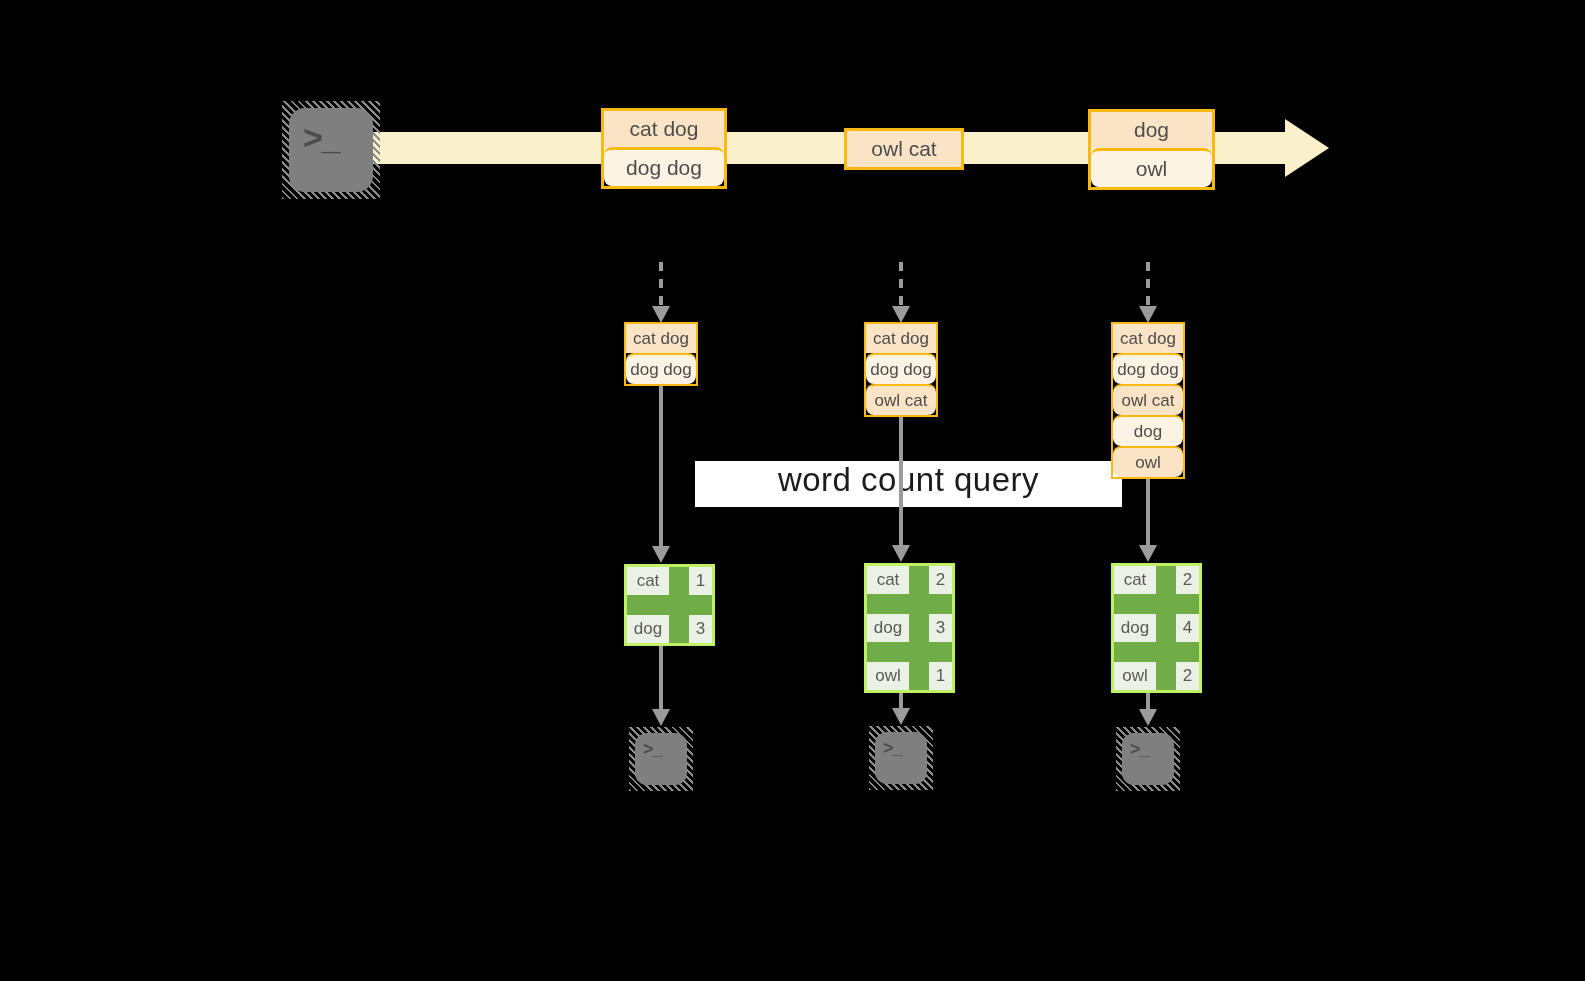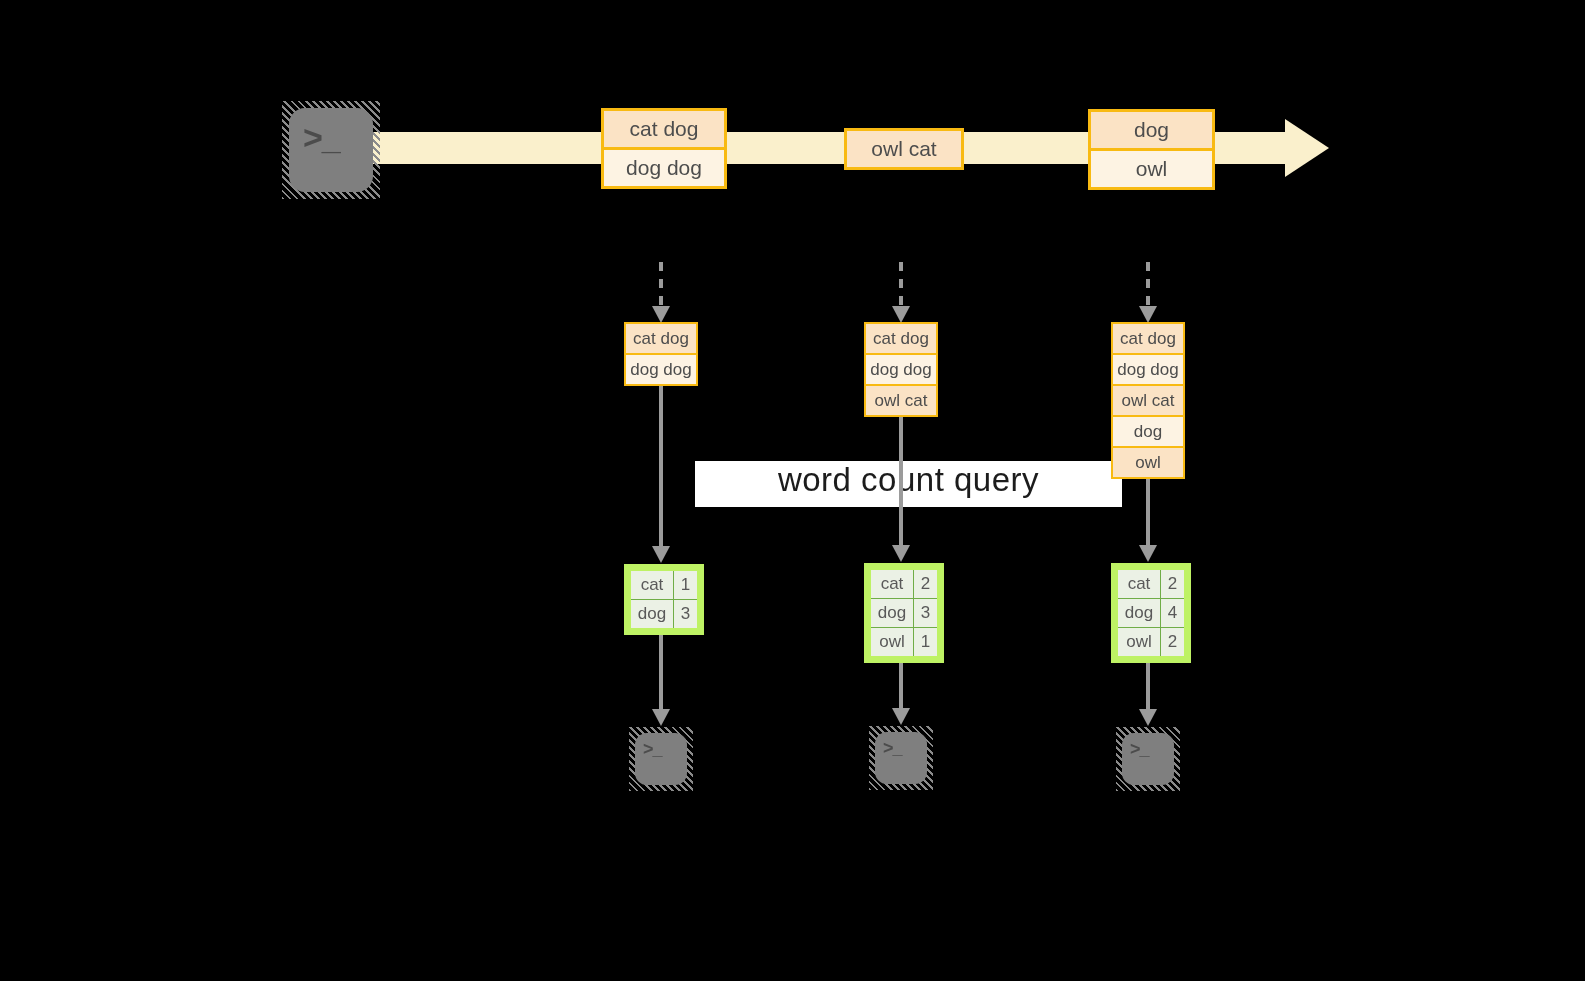--- a/index.html
+++ b/index.html
@@ -10,42 +10,42 @@
 
   
   .stream { position:absolute; left:373px; top:132px; width:912px; height:32px; background:#FAF0CC; z-index:0; }
   .stream-head { position:absolute; left:1285px; top:119px; width:0; height:0;
     border-top:29px solid transparent; border-bottom:29px solid transparent; border-left:44px solid #FAF0CC; z-index:0; }
 
   
   .obox { position:absolute; border:3px solid #F8BA12; z-index:3; box-sizing:content-box; }
   .orow { height:36px; display:flex; align-items:center; justify-content:center;
           font-size:21px; color:#4d4d4d; }
-  .orow + .orow { border-top:3px solid #F8BA12; }
+  .orow + .orow { border-top:3px solid #F8BA12;border-radius:8px; }
   .orow.dark  { background:#FBE3C5; }
   .orow.light { background:#FDF3E3; }
   .obox.sm { border-width:2px; }
   .obox.sm .orow { height:29px; font-size:17px; }
   .obox.sm .orow + .orow { border-top-width:2px; }
 
   
   .vdash { position:absolute; width:4px; z-index:2;
     background:repeating-linear-gradient(to bottom,#9B9B9B 0 9px, transparent 9px 17px); }
   .vline { position:absolute; width:4px; background:#9B9B9B; z-index:2; }
   .ahead { position:absolute; width:0; height:0; z-index:2;
     border-left:9px solid transparent; border-right:9px solid transparent; border-top:17px solid #9B9B9B; }
 
   
   .qbox { position:absolute; left:695px; top:461px; width:427px; height:46px; background:#fff; z-index:1;
     display:flex; justify-content:center;
     font-size:33px; font-weight:300; color:#1c1c1c; letter-spacing:0.5px; }
 
   
-  .gtable { position:absolute; display:grid; grid-template-columns:42px 23px; gap:1px;
-    background:#70AD47; border:7px solid #bef264; z-index:3; }
+  .gtable { position:absolute; display:grid; grid-template-columns:42px 23px; gap:20px;
+    background:#70AD47; border:3px solid #bef264; z-index:3; }
   .gcell { background:#EBF1E5; height:28px; display:flex; align-items:center; justify-content:center;
     font-size:17px; color:#595959; }
 
   
   .term { position:absolute; z-index:3;
     background:repeating-linear-gradient(45deg,#8b8b8b 0 2px, transparent 2px 5px); }
   .term-face { position:absolute; inset:7px; background:#7F7F7F; border-radius:16px; }
   .term.sm .term-face { inset:6px; border-radius:12px; }
   .glyph { position:absolute; color:#4c4c4c; font-weight:bold; letter-spacing:-1px; }
   .glyph.lg { left:14px; top:10px; font-size:34px; }

